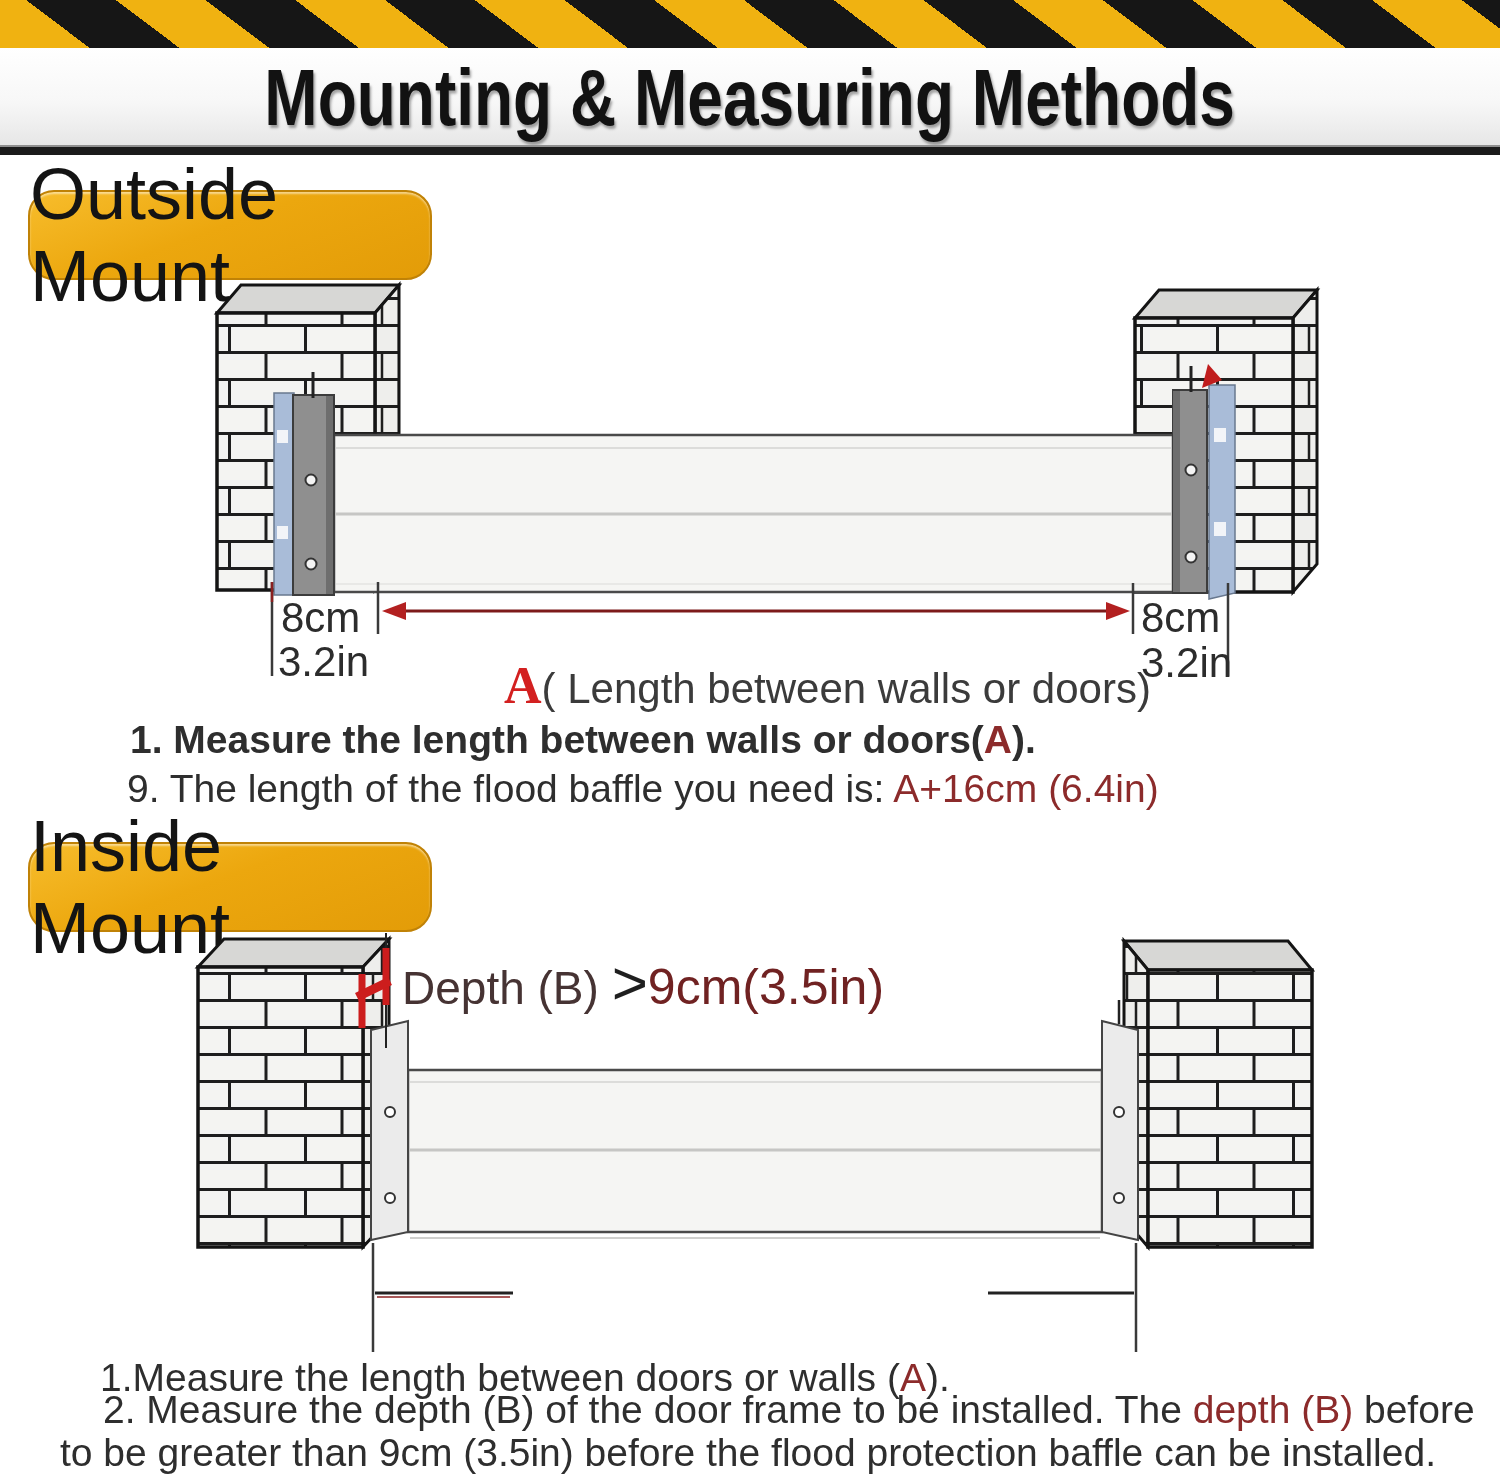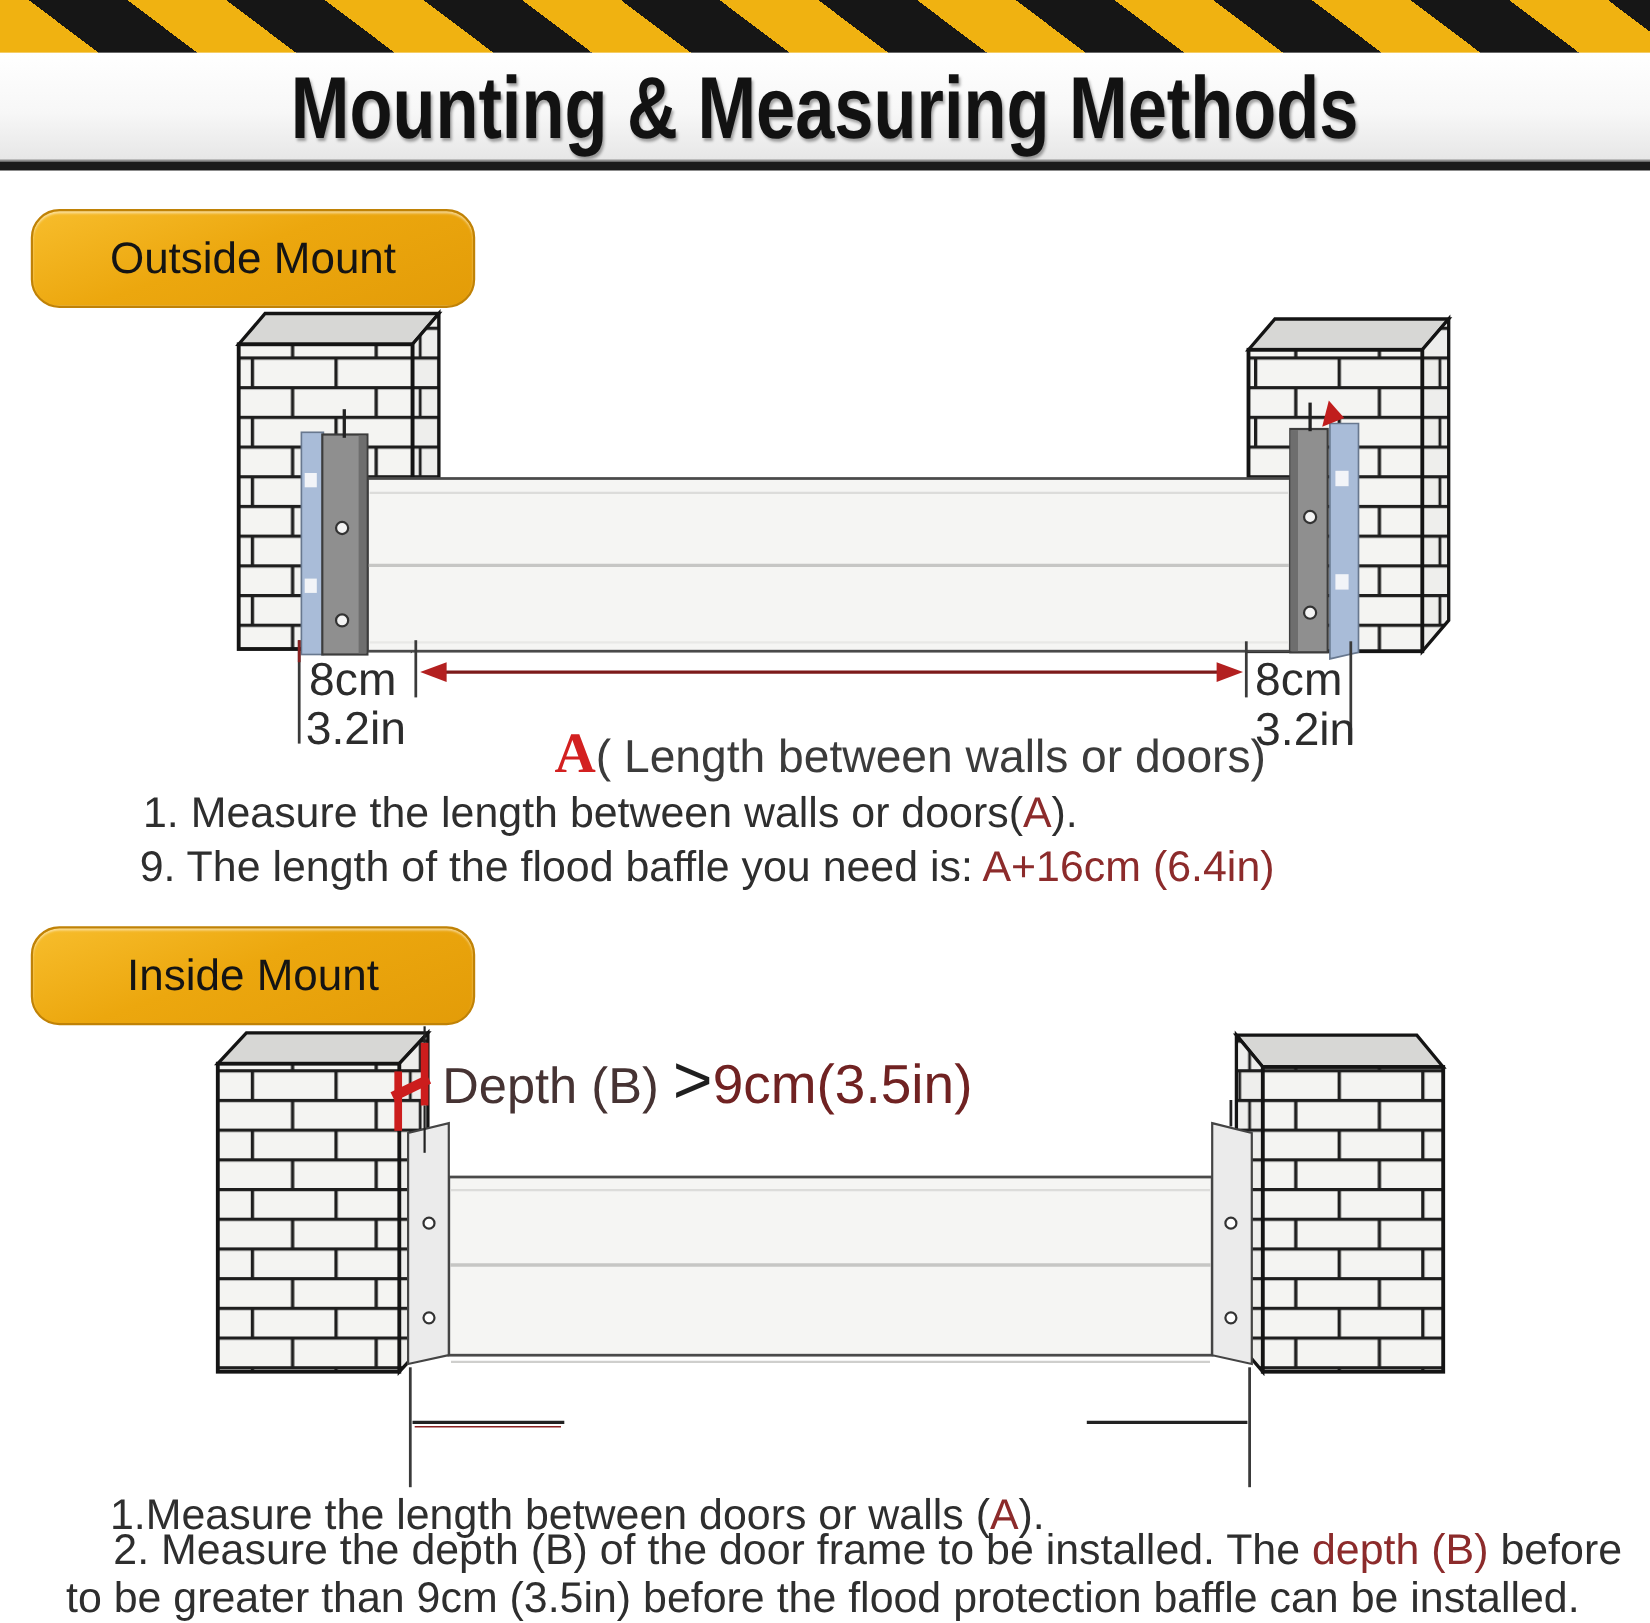--- a/index.html
+++ b/index.html
@@ -15,41 +15,41 @@
   .title{font-size:80px;font-weight:bold;color:#121212;white-space:nowrap;
          transform:scaleX(0.8);transform-origin:center;letter-spacing:0px;
          text-shadow:2px 3px 3px rgba(0,0,0,0.35);}
   .darkbar{position:absolute;left:0;top:147px;width:1500px;height:8px;background:#1b1b1b;
            box-shadow:0 -2px 0 #8f8f8f;}
 
   
   .badge{position:absolute;left:28px;width:400px;height:86px;border-radius:26px;
          background:linear-gradient(160deg,#f7bd2c 0%,#eca70e 45%,#e39c08 100%);
          border:2px solid #c08206;display:flex;align-items:center;justify-content:center;
-         font-size:40px;color:#141414;box-shadow:inset 0 2px 2px rgba(255,255,255,0.5);}
+         font-size:72px;color:#141414;box-shadow:inset 0 2px 2px rgba(255,255,255,0.5);}
   .badge-outside{top:190px;}
   .badge-inside{top:842px;}
 
   
   .svg-outside{position:absolute;left:180px;top:280px;width:1160px;height:400px;}
   .svg-inside{position:absolute;left:150px;top:930px;width:1250px;height:430px;}
 
   
   .mlabel{position:absolute;font-size:42px;line-height:1.05;color:#2c2c2c;white-space:nowrap;}
   .lbl-8cm-left{left:281px;top:596px;}
   .lbl-32in-left{left:278px;top:640px;}
   .lbl-8cm-right{left:1141px;top:596px;}
   .lbl-32in-right{left:1141px;top:641px;}
 
   .spanlabel{position:absolute;left:504px;top:620px;white-space:nowrap;line-height:1;margin-top:40px;}
   .spanlabel .var{font-family:"Liberation Serif", serif;font-weight:bold;font-size:52px;color:#d32020;}
   .spanlabel .txt{font-size:42px;color:#3b3b3b;}
 
   .steps{position:absolute;font-size:39px;color:#2e2e2e;white-space:nowrap;line-height:1;}
-  .ostep1{left:130px;top:720px;}
+  .ostep1{left:130px;top:720px;font-weight:bold;}
   .ostep2{left:127px;top:769px;}
   .istep1{left:100px;top:1342px;margin-top:16px;}
   .istep2{left:103px;top:1390px;}
   .istep3{left:60px;top:1433px;}
   .accent{color:#8c2b2b;}
 
   .depthlabel{position:absolute;left:402px;top:952px;white-space:nowrap;line-height:1;}
   .depthlabel .dname{font-size:46px;color:#463333;}
   .depthlabel .dgt{font-size:62px;color:#1f1f1f;}
   .depthlabel .dval{font-size:50px;color:#702222;}

